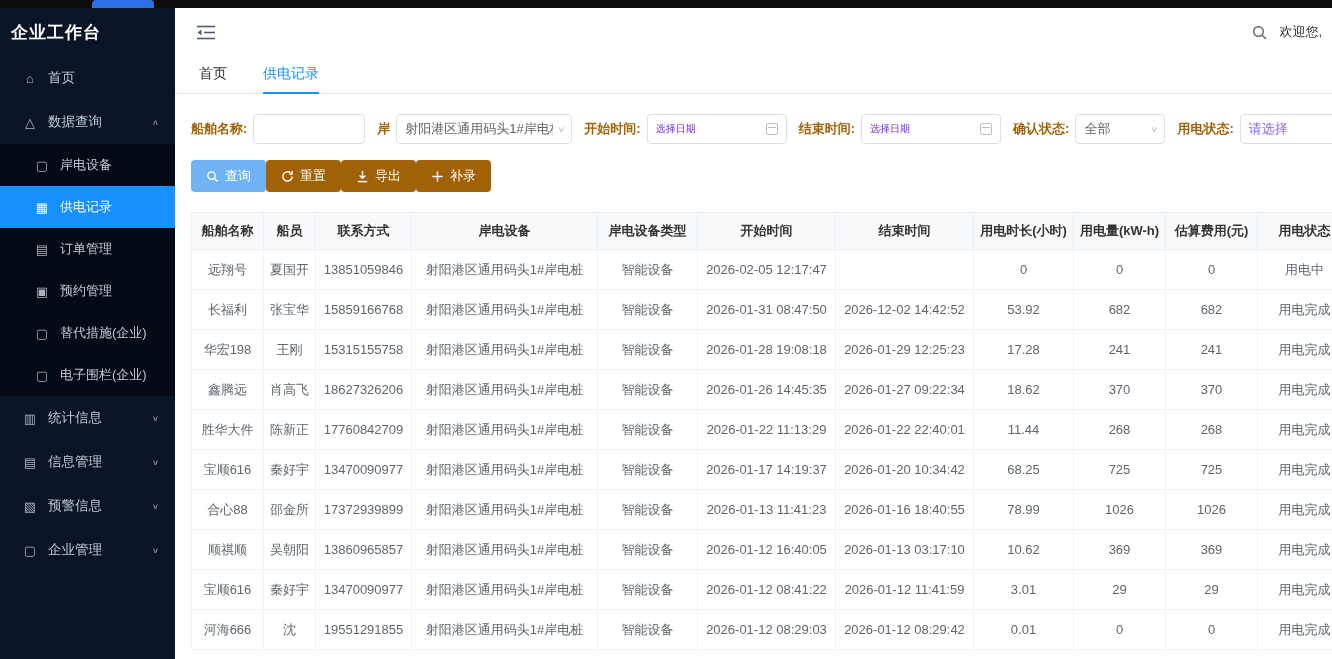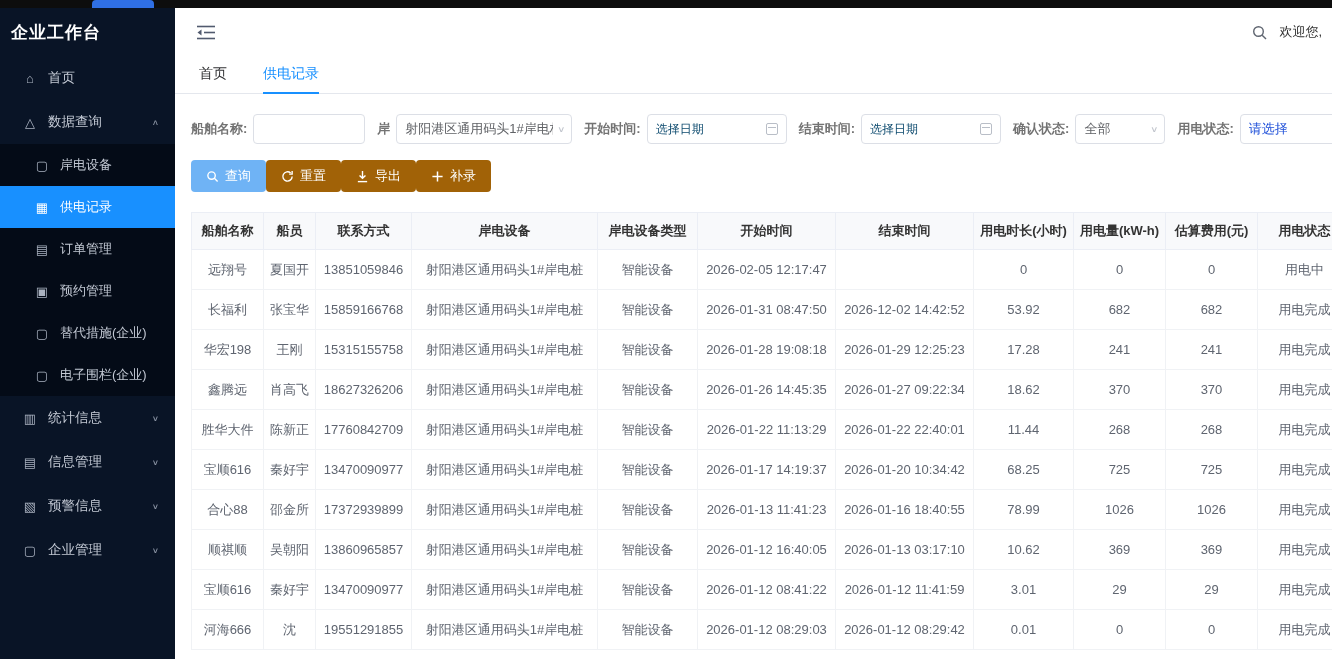--- a/index.html
+++ b/index.html
@@ -33,32 +33,32 @@
 
   .tabbar{height:38px;border-bottom:1px solid #e4e7ed;display:flex;align-items:stretch;gap:36px;padding-left:24px;background:#fff}
   .tab{display:flex;align-items:center;font-size:14px;color:#303133;cursor:pointer;border-bottom:2px solid transparent;margin-bottom:-1px}
   .tab.active{color:#1890ff;border-bottom-color:#1890ff}
 
   .content{flex:1;padding:20px 0 0 16px;overflow:hidden}
 
   
   .filters{display:flex;align-items:center;white-space:nowrap}
   .fgroup{display:flex;align-items:center;margin-right:12px;flex-shrink:0}
-  .fgroup>label{font-size:13px;color:#737373;margin-right:6px;font-weight:bold}
+  .fgroup>label{font-size:13px;color:#a16207;margin-right:6px;font-weight:bold}
   .f-input{height:30px;border:1px solid #dcdfe6;border-radius:4px;padding:0 8px;font-size:13px;color:#606266;outline:none;font-family:inherit}
   .f-input.ship{width:112px}
   .f-select{height:30px;border:1px solid #dcdfe6;border-radius:4px;display:flex;align-items:center;justify-content:space-between;padding:0 6px 0 8px;font-size:13px;color:#606266;background:#fff;cursor:pointer}
   .f-select .sel-text{overflow:hidden;white-space:nowrap}
   .f-select .caret{margin-left:4px;color:#c0c4cc;font-size:11px;transform:scaleY(.75);flex-shrink:0}
   .f-select.device{width:176px}
   .f-select.confirm{width:90px}
   .f-select.power{width:120px}
   .f-date{width:140px;height:30px;border:1px solid #dcdfe6;border-radius:4px;display:flex;align-items:center;justify-content:space-between;padding:0 8px;background:#fff;cursor:pointer}
-  .f-date .ph{font-size:12px;color:#0c4a6e}
-  .placeholder{color:#1d4ed8}
+  .f-date .ph{font-size:10px;color:#6d28d9}
+  .placeholder{color:#8b5cf6}
   .cal{width:12px;height:12px;border:1px solid #b9bec7;border-radius:2px;position:relative;display:inline-block;flex-shrink:0}
   .cal::before{content:"";position:absolute;left:1px;right:1px;top:3px;height:1px;background:#b9bec7}
 
   
   .btnrow{display:flex;margin-top:16px}
   .btn{height:32px;border:none;border-radius:4px;color:#fff;font-size:13px;padding:0 15px;display:flex;align-items:center;gap:6px;cursor:pointer;font-family:inherit}
   .btn.light{background:#6fb3f5}
   .btn.solid{background:#a16207}
 
   

